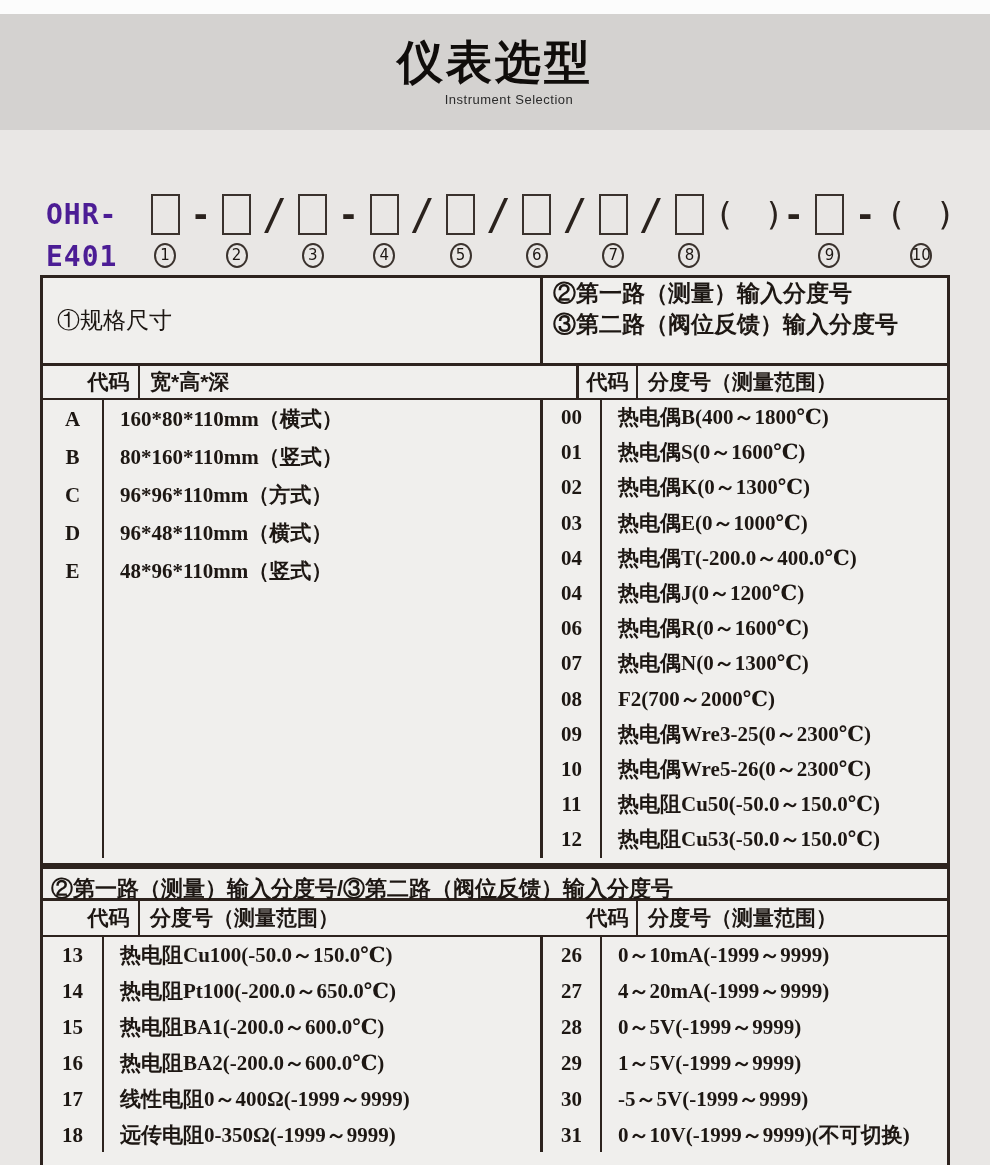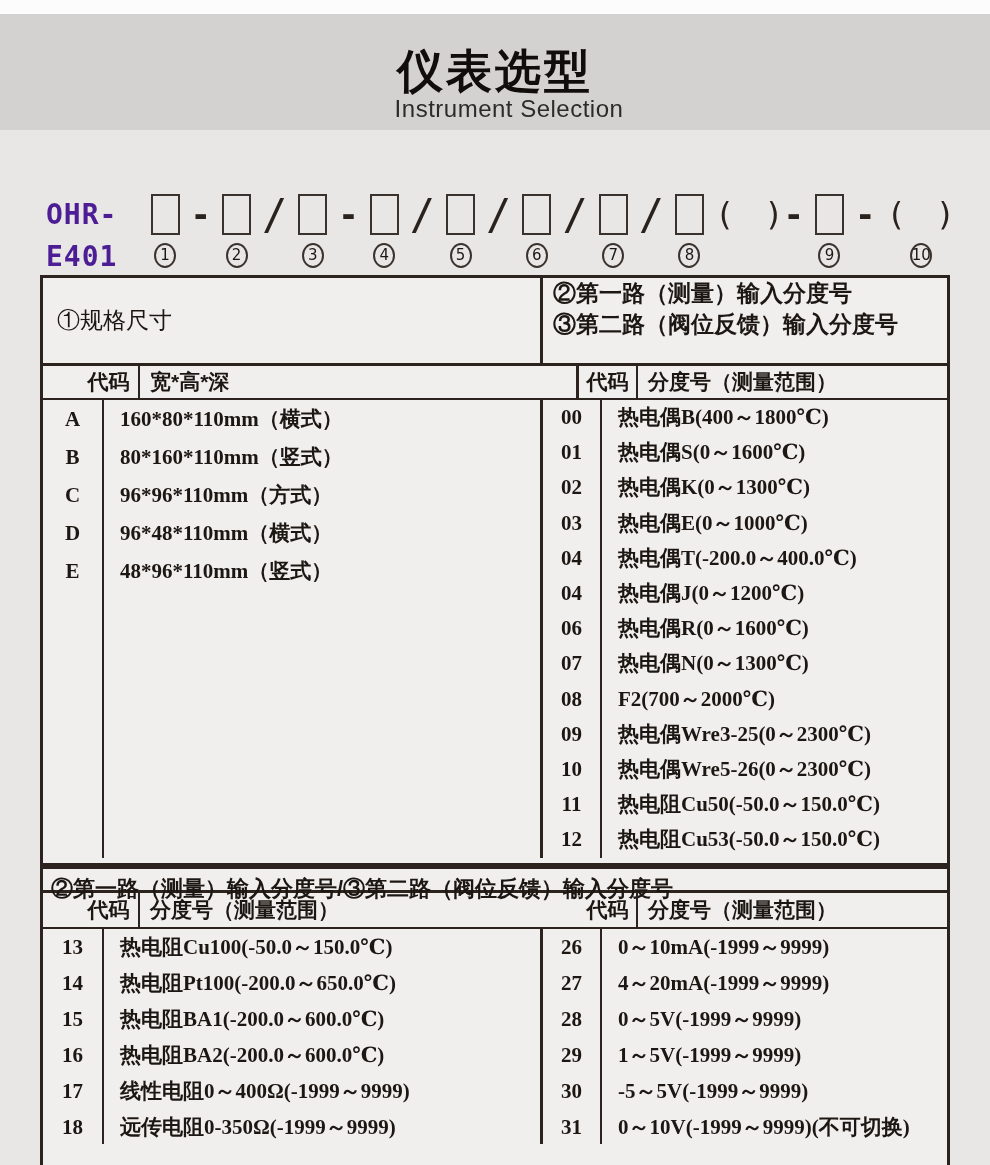--- a/index.html
+++ b/index.html
@@ -13,22 +13,22 @@
   html,body{width:990px;height:1165px;overflow:hidden;}
   body{
     position:relative;
     background:var(--page);
     color:var(--ink);
     font-family:"Liberation Sans", sans-serif;
   }
   
   .top-strip{position:absolute;top:0;left:0;width:990px;height:14px;background:#fcfcfc;}
   .title-band{position:absolute;top:14px;left:0;width:990px;height:116px;background:var(--band);text-align:center;}
-  .title-band .main-title{margin-top:30px;font-size:46px;line-height:54px;font-weight:700;letter-spacing:3px;color:#100d0b;}
-  .title-band .sub-title{font-size:24px;line-height:22px;color:#2b2b2b;letter-spacing:0.5px;padding-left:28px;}
+  .title-band .main-title{margin-top:21px;font-size:46px;line-height:54px;font-weight:700;letter-spacing:3px;color:#100d0b;}
+  .title-band .sub-title{font-size:13px;line-height:22px;color:#2b2b2b;letter-spacing:0.5px;padding-left:28px;}
   
   .model-line{
     position:absolute;top:194px;left:46px;width:920px;
     display:flex;align-items:flex-start;
     font-family:"DejaVu Sans Mono", monospace;
   }
   .model-prefix{font-size:28px;font-weight:600;line-height:42px;letter-spacing:1px;margin-right:12px;color:#4c1d95;}
   .seg{display:flex;flex-direction:column;align-items:center;margin-right:11px;}
   .mbox{width:29px;height:41px;border:2px solid #3a322d;background:transparent;}
   .circ{
@@ -56,21 +56,21 @@
   .tbl.lower .colhdr .code-h,.tbl.lower .colhdr .desc-h{line-height:34px;}
   .data-area{height:458px;}
   .tbl.lower .data-area{height:215px;}
   .datacol{overflow:hidden;}
   .cellrow{font-family:"Liberation Serif","DejaVu Serif",serif;font-weight:600;font-size:21px;white-space:nowrap;}
   .code-cell{text-align:center;}
   .desc-cell{padding-left:16px;}
   .top .l-row{height:38px;line-height:38px;}
   .top .r-row{height:35.2px;line-height:35.2px;}
   .lower .d-row{height:36px;line-height:36px;}
-  .sect{height:24px;line-height:39px;border-bottom:3px solid var(--border);font-weight:700;font-size:22px;padding-left:8px;white-space:nowrap;}
+  .sect{height:32px;line-height:39px;border-bottom:3px solid var(--border);font-weight:700;font-size:22px;padding-left:8px;white-space:nowrap;}
 </style>
 </head>
 <body>
 
 <div class="top-strip"></div>
 
 <div class="title-band">
   <div class="main-title">仪表选型</div>
   <div class="sub-title">Instrument Selection</div>
 </div>

